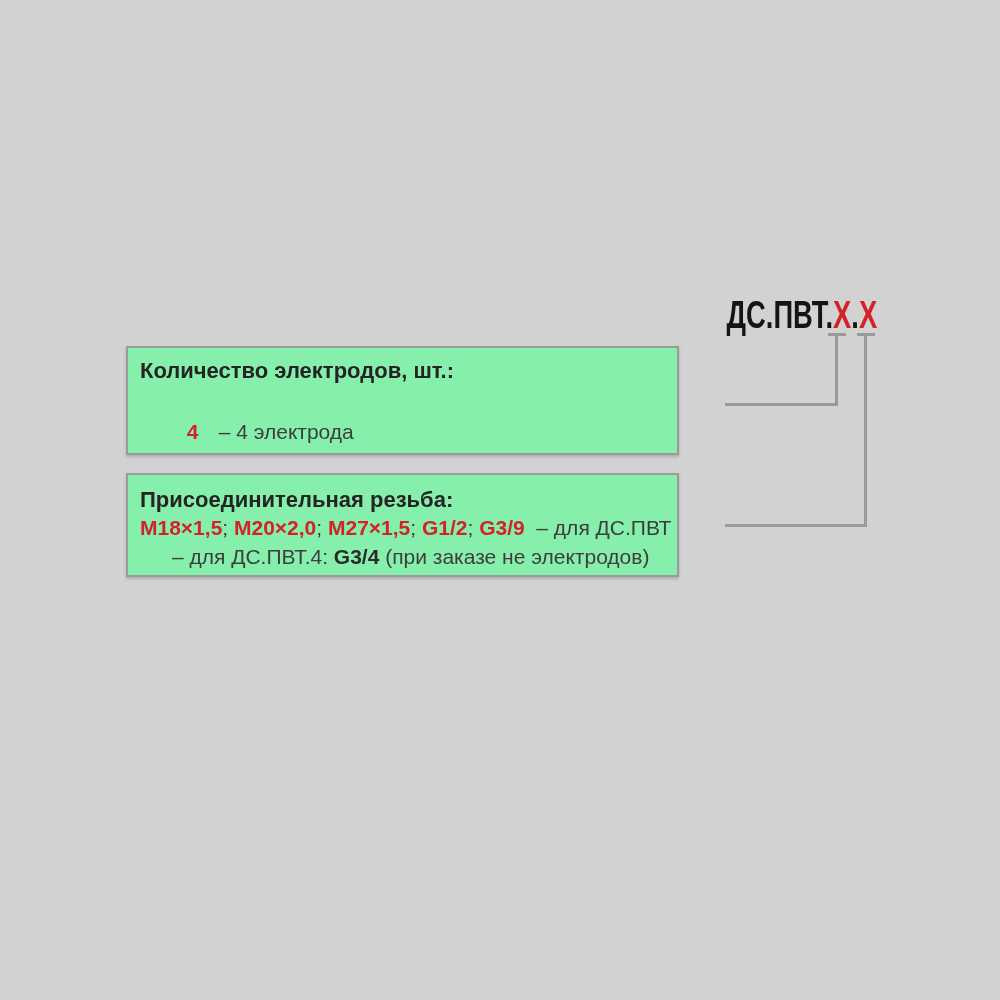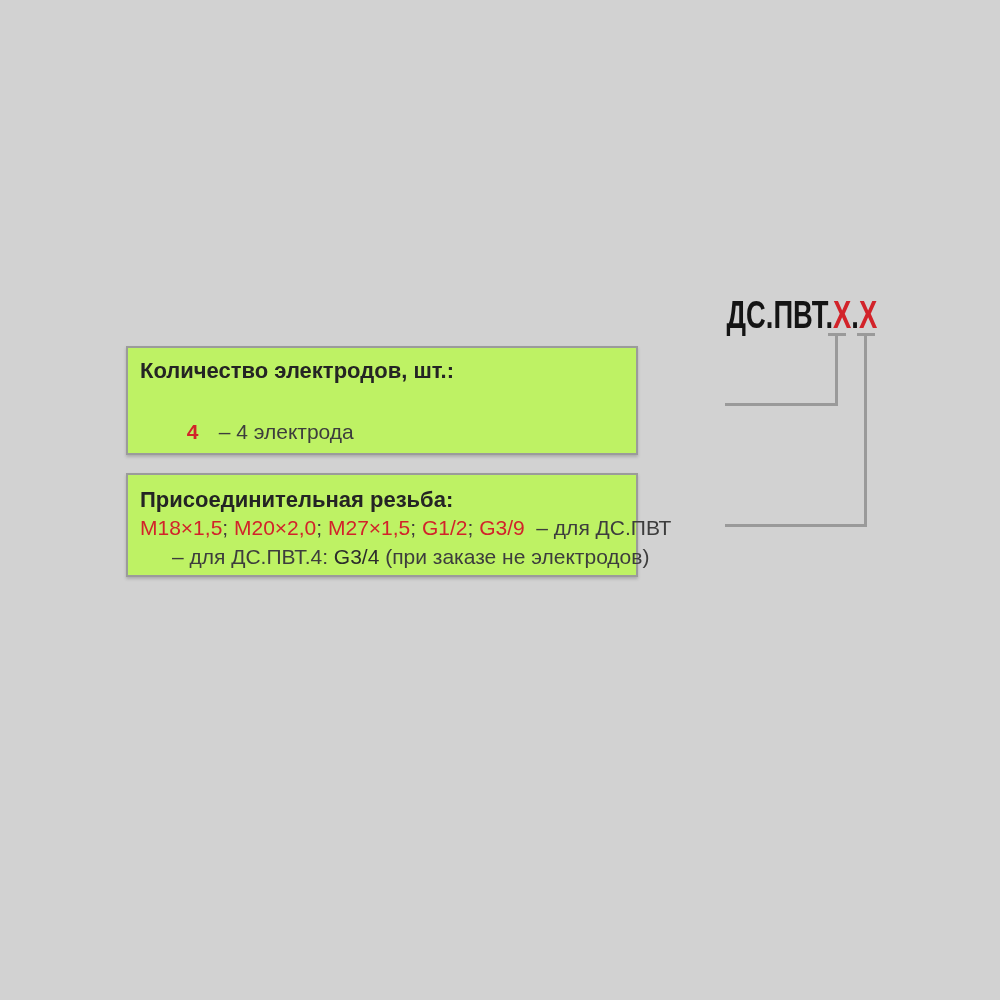--- a/index.html
+++ b/index.html
@@ -43,23 +43,23 @@
   .c1-stem   { left: 835px; top: 333px; width: 3px;   height: 73px; }
   .c1-horiz  { left: 725px; top: 403px; width: 113px; height: 3px; }
   .c2-cap    { left: 857px; top: 333px; width: 18px;  height: 3px; }
   .c2-stem   { left: 864px; top: 333px; width: 3px;   height: 194px; }
   .c2-horiz  { left: 725px; top: 524px; width: 142px; height: 3px; }
 
   
   .info-box {
     position: absolute;
     left: 126px;
-    width: 512px;
+    width: 553px;
     box-sizing: border-box;
-    background: #bef264;
+    background: #86efac;
     border: 2px solid #9b9b9b;
     box-shadow: 0 2px 3px rgba(0,0,0,0.18);
     padding: 0 10px 0 12px;
     color: #3d3d3d;
     font-size: 21px;
   }
   .box-1 { top: 346px; height: 109px; padding-top: 10px; }
   .box-2 { top: 473px; height: 104px; padding-top: 12px; }
 
   .box-heading {
@@ -75,22 +75,22 @@
     white-space: pre;
   }
   .row-marker {
     display: inline-block;
     width: 32px;
     color: #d2232a;
     font-weight: bold;
   }
   .indent { padding-left: 32px; }
 
-  .seg-red   { color: #d2232a; font-weight: normal; }
-  .seg-bold  { color: #2b2b2b; font-weight: normal; }
+  .seg-red   { color: #d2232a; font-weight: bold; }
+  .seg-bold  { color: #2b2b2b; font-weight: bold; }
   .seg-plain { }
   .seg-dark  { color: #141414; }
   .code-title .seg-red { font-weight: inherit; }
 </style>
 </head>
 <body>
 
 <div class="canvas">
 
   <div class="code-title"><span class="seg-dark">ДС.ПВТ.</span><span class="seg-red">X</span><span class="seg-dark">.</span><span class="seg-red">X</span></div>

